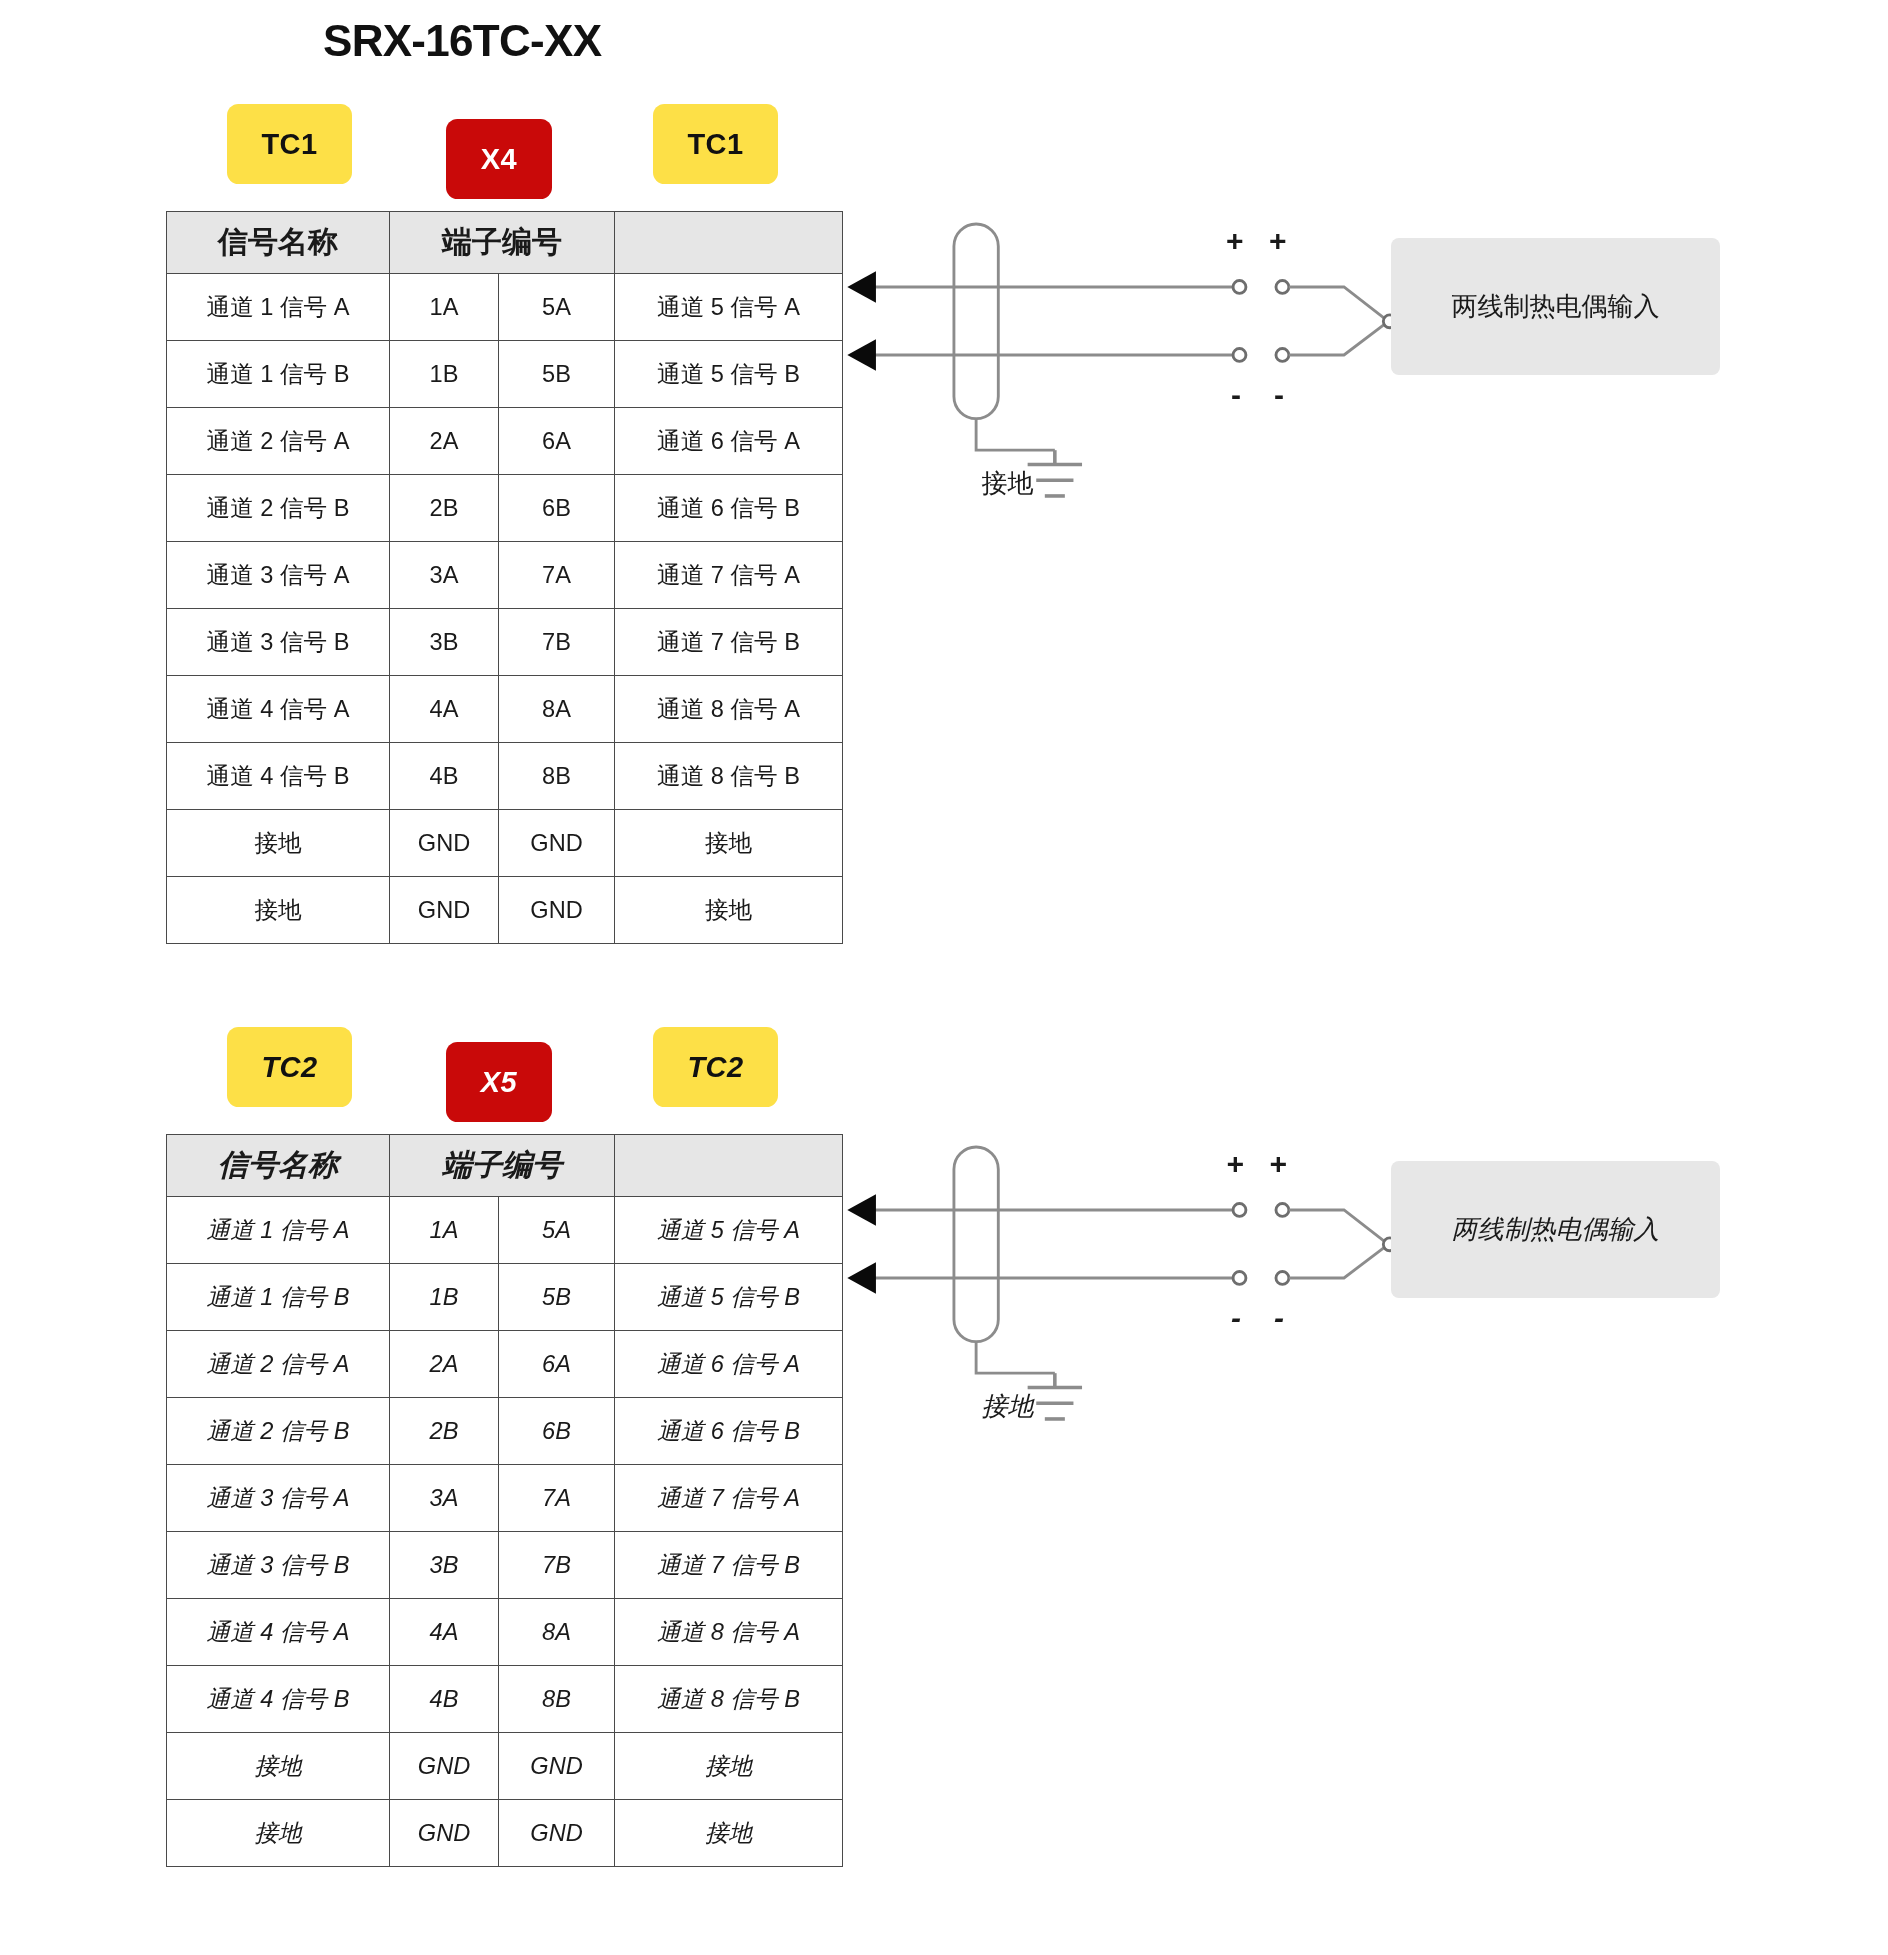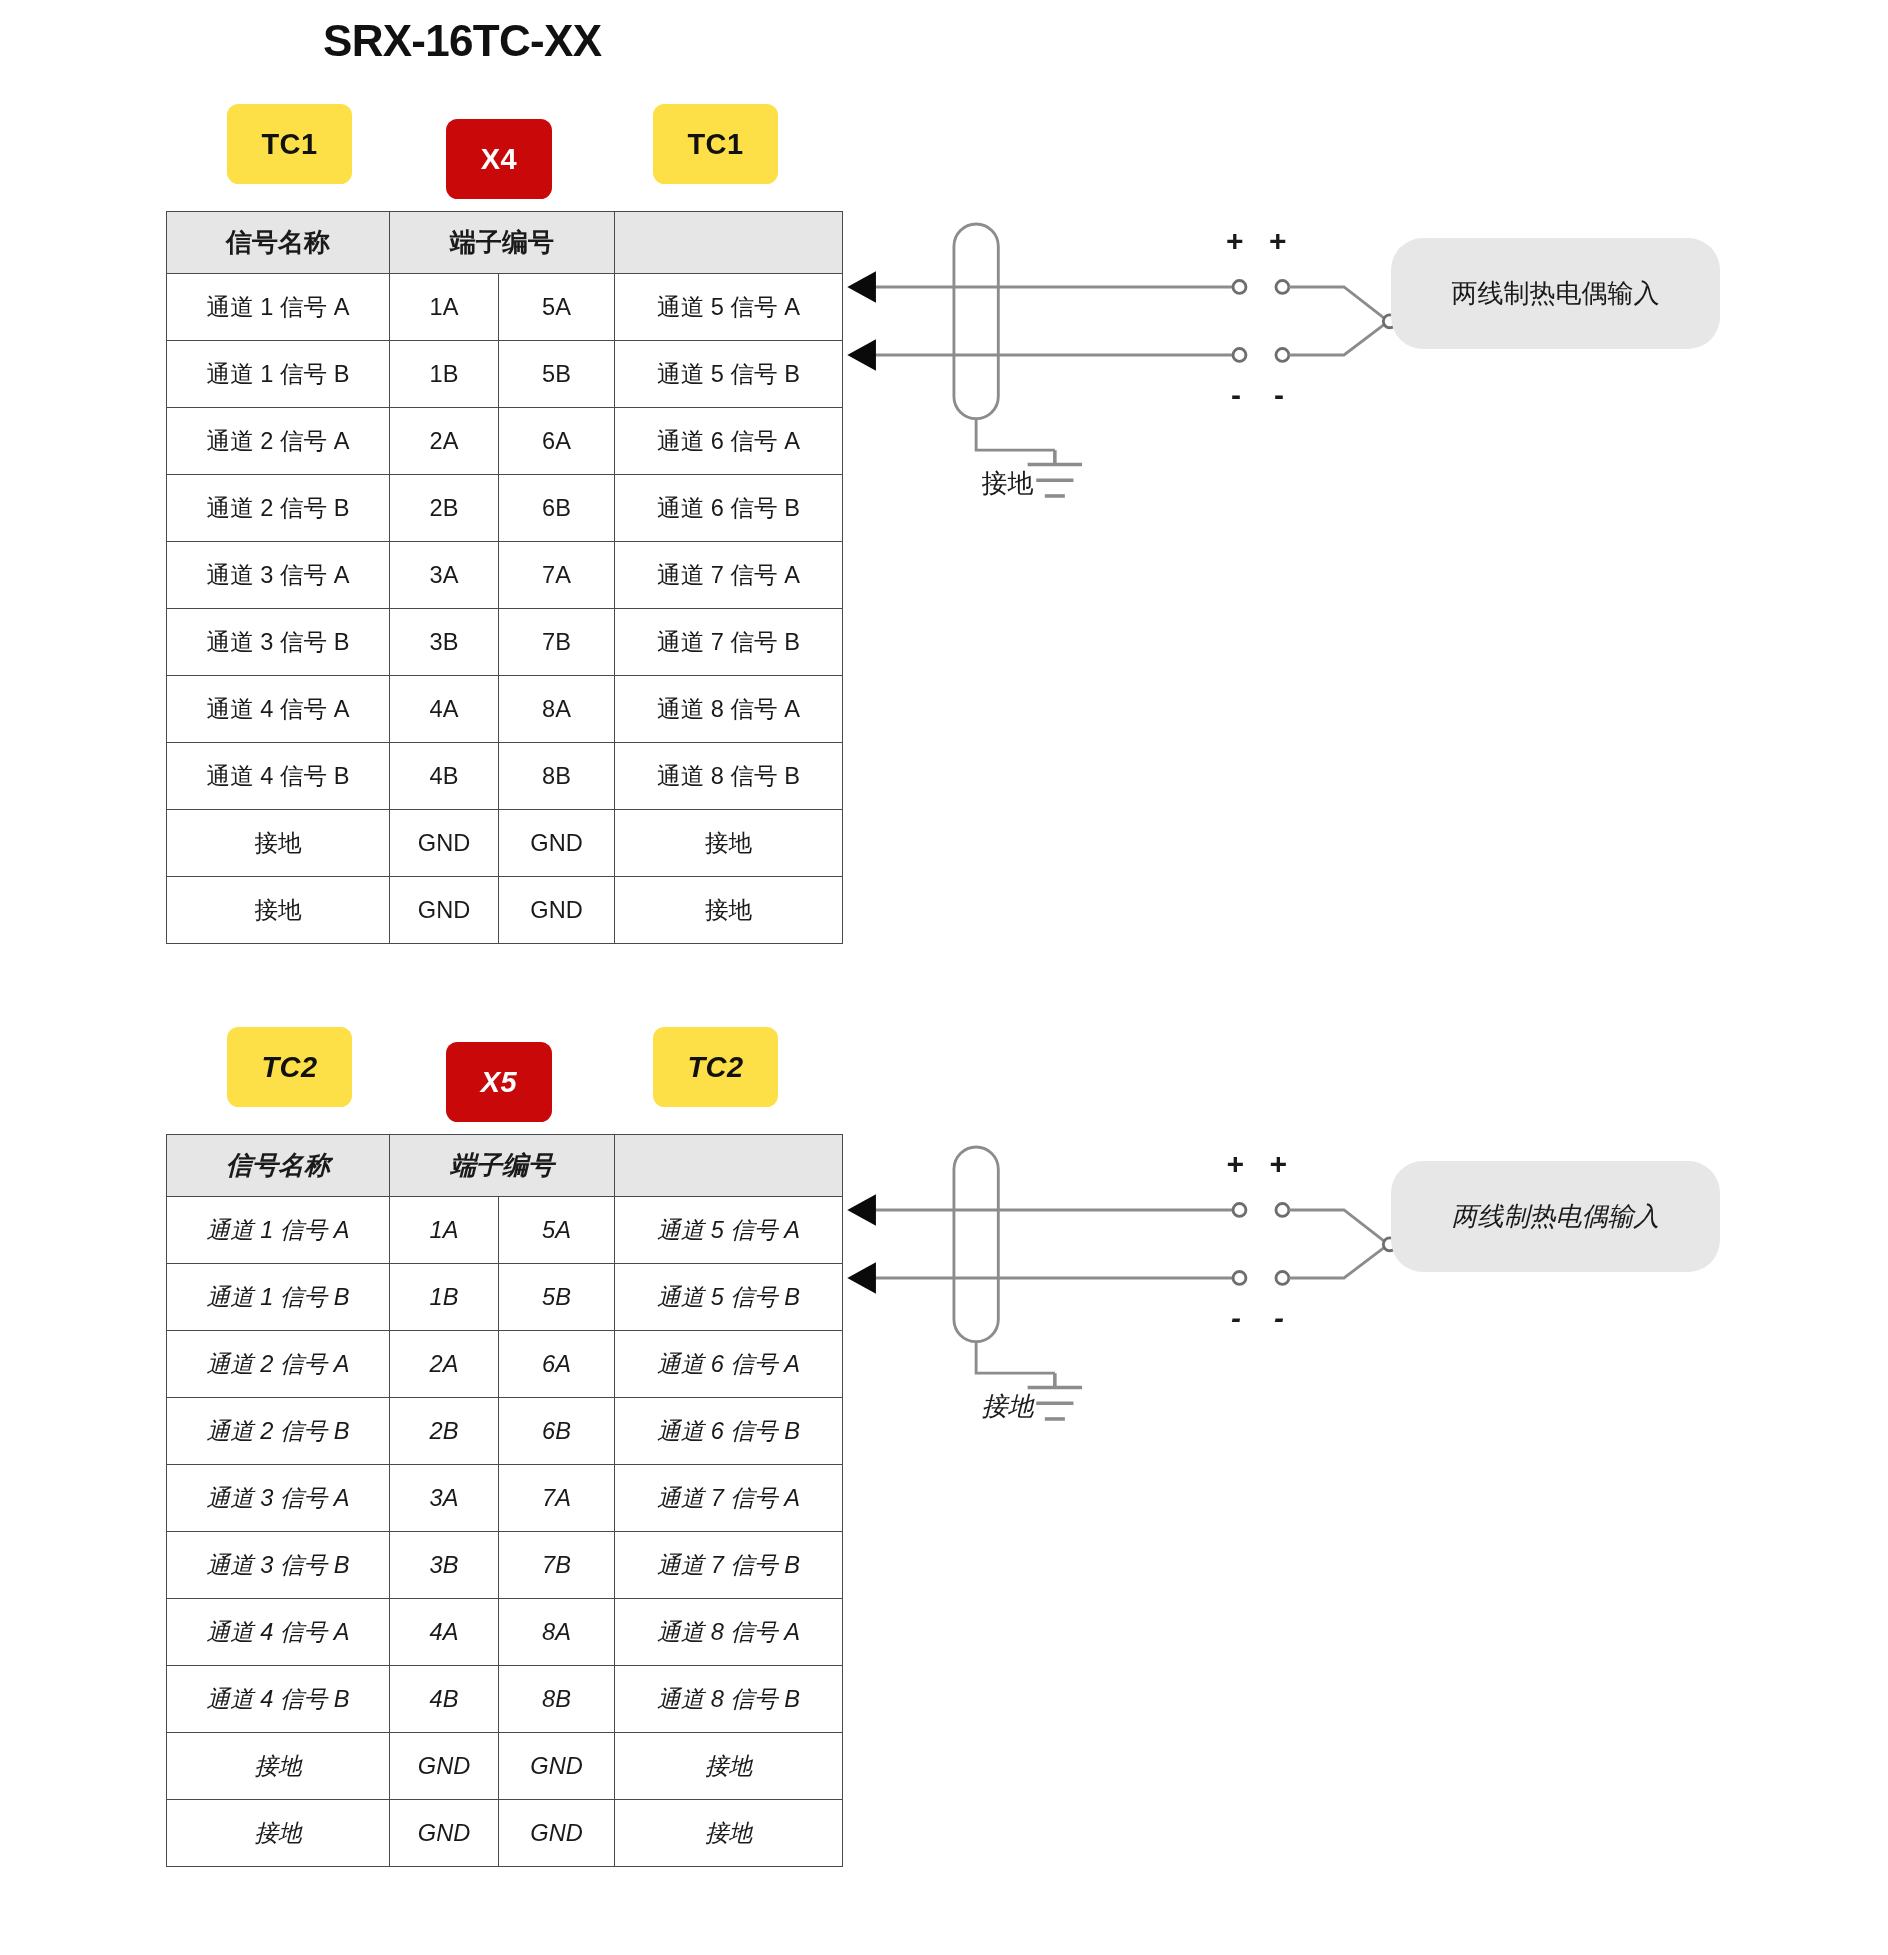--- a/index.html
+++ b/index.html
@@ -60,43 +60,43 @@
     vertical-align: middle;
     font-size: 23.6px;
     font-weight: 400;
     color: #1a1a1a;
     height: 67px;
     padding: 0;
   }
   .wire-table thead th {
     background: #e6e6e6;
     font-weight: 900;
-    font-size: 26px;
+    font-size: 30px;
     height: 62px;
   }
   .col-1 { width: 223px; }
   .col-2 { width: 109px; }
   .col-3 { width: 116px; }
   .col-4 { width: 228px; }
 
   
   .diagram {
     position: absolute;
     left: 843px;
     top: 107px;
     width: 959px;
     height: 401px;
   }
   .diagram svg { display: block; }
   .tc-box {
     position: absolute;
     left: 548px; top: 37px;
-    width: 329px; height: 111px;
+    width: 329px; height: 137px;
     background: #e7e7e7;
-    border-radius: 32px;
+    border-radius: 8px;
     display: flex; align-items: center; justify-content: center;
     font-size: 26px;
     color: #1a1a1a;
   }
   .gnd-label {
     position: absolute;
     left: 86px; top: 265px;
     width: 157px;
     text-align: center;
     font-size: 26px;

